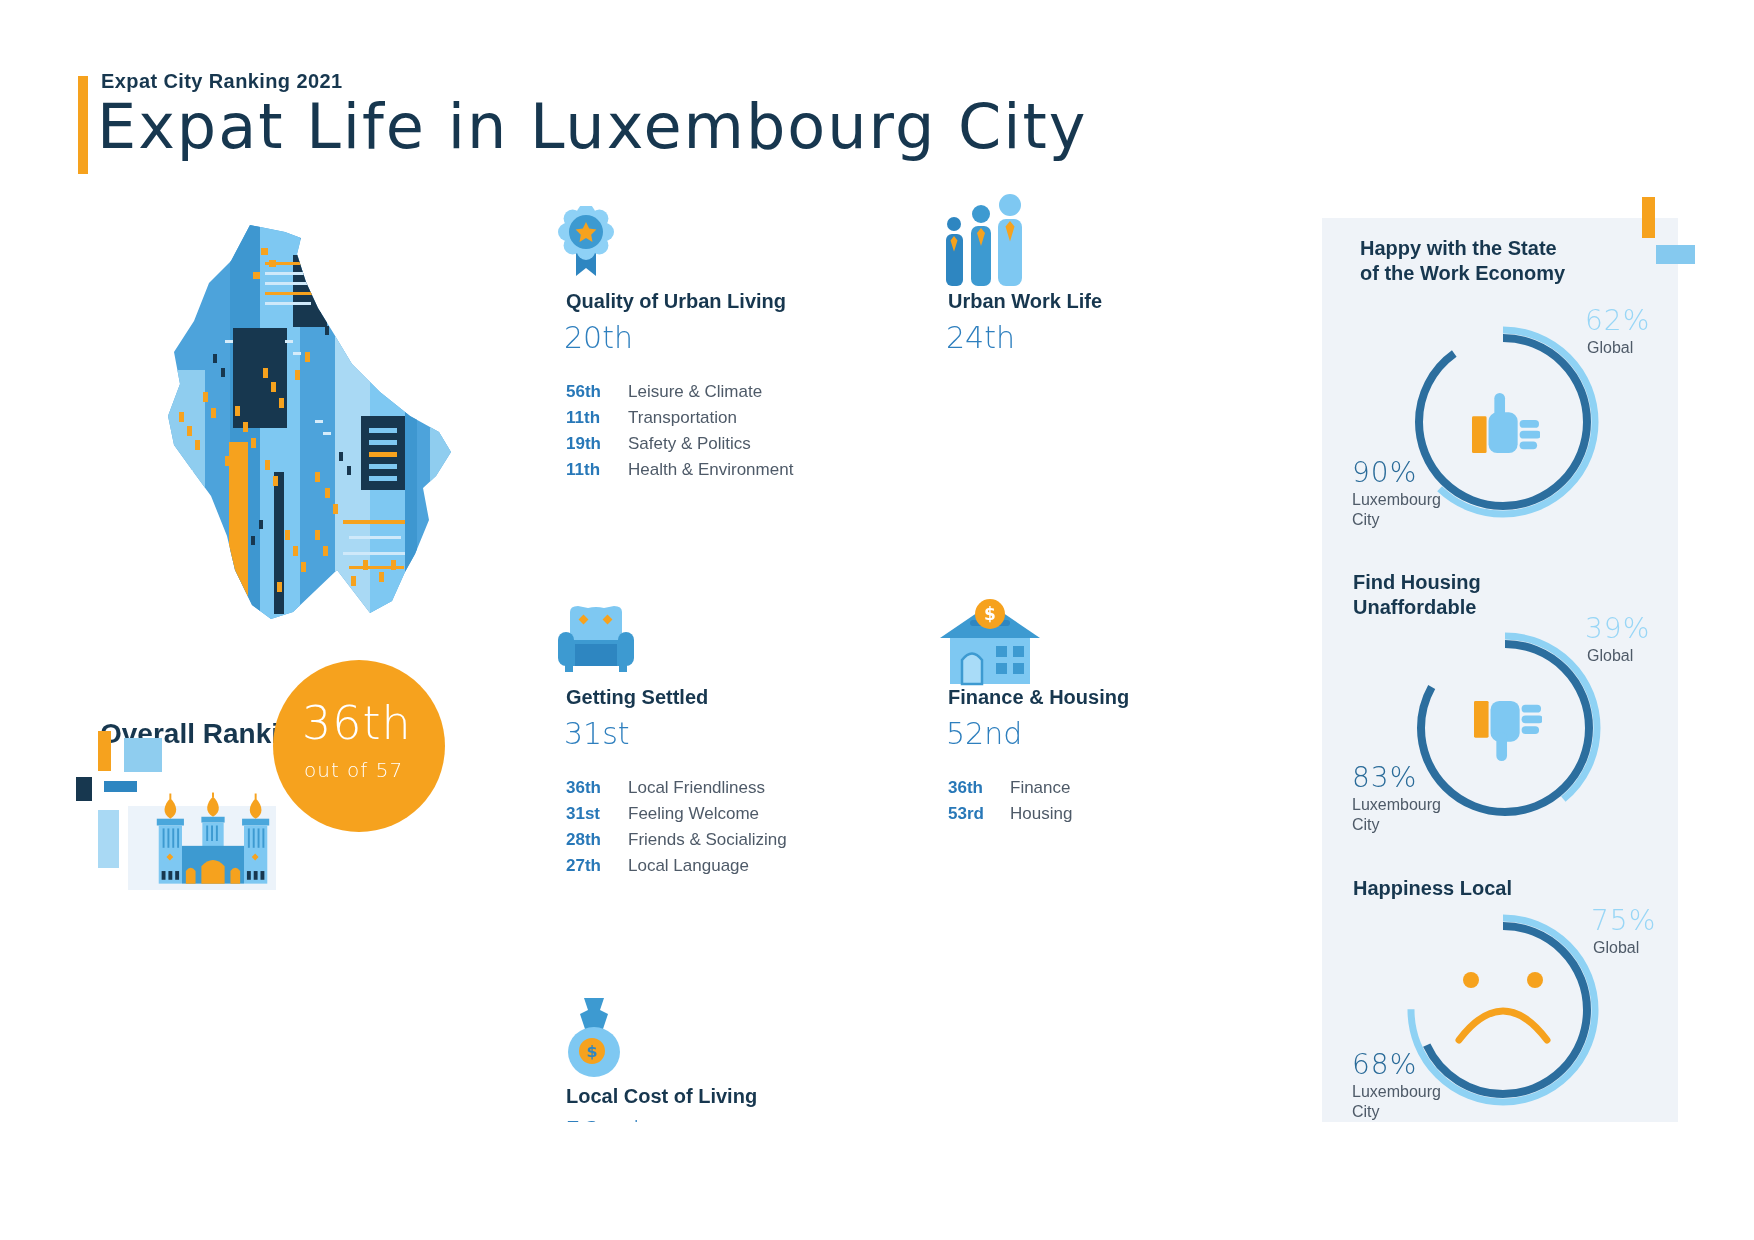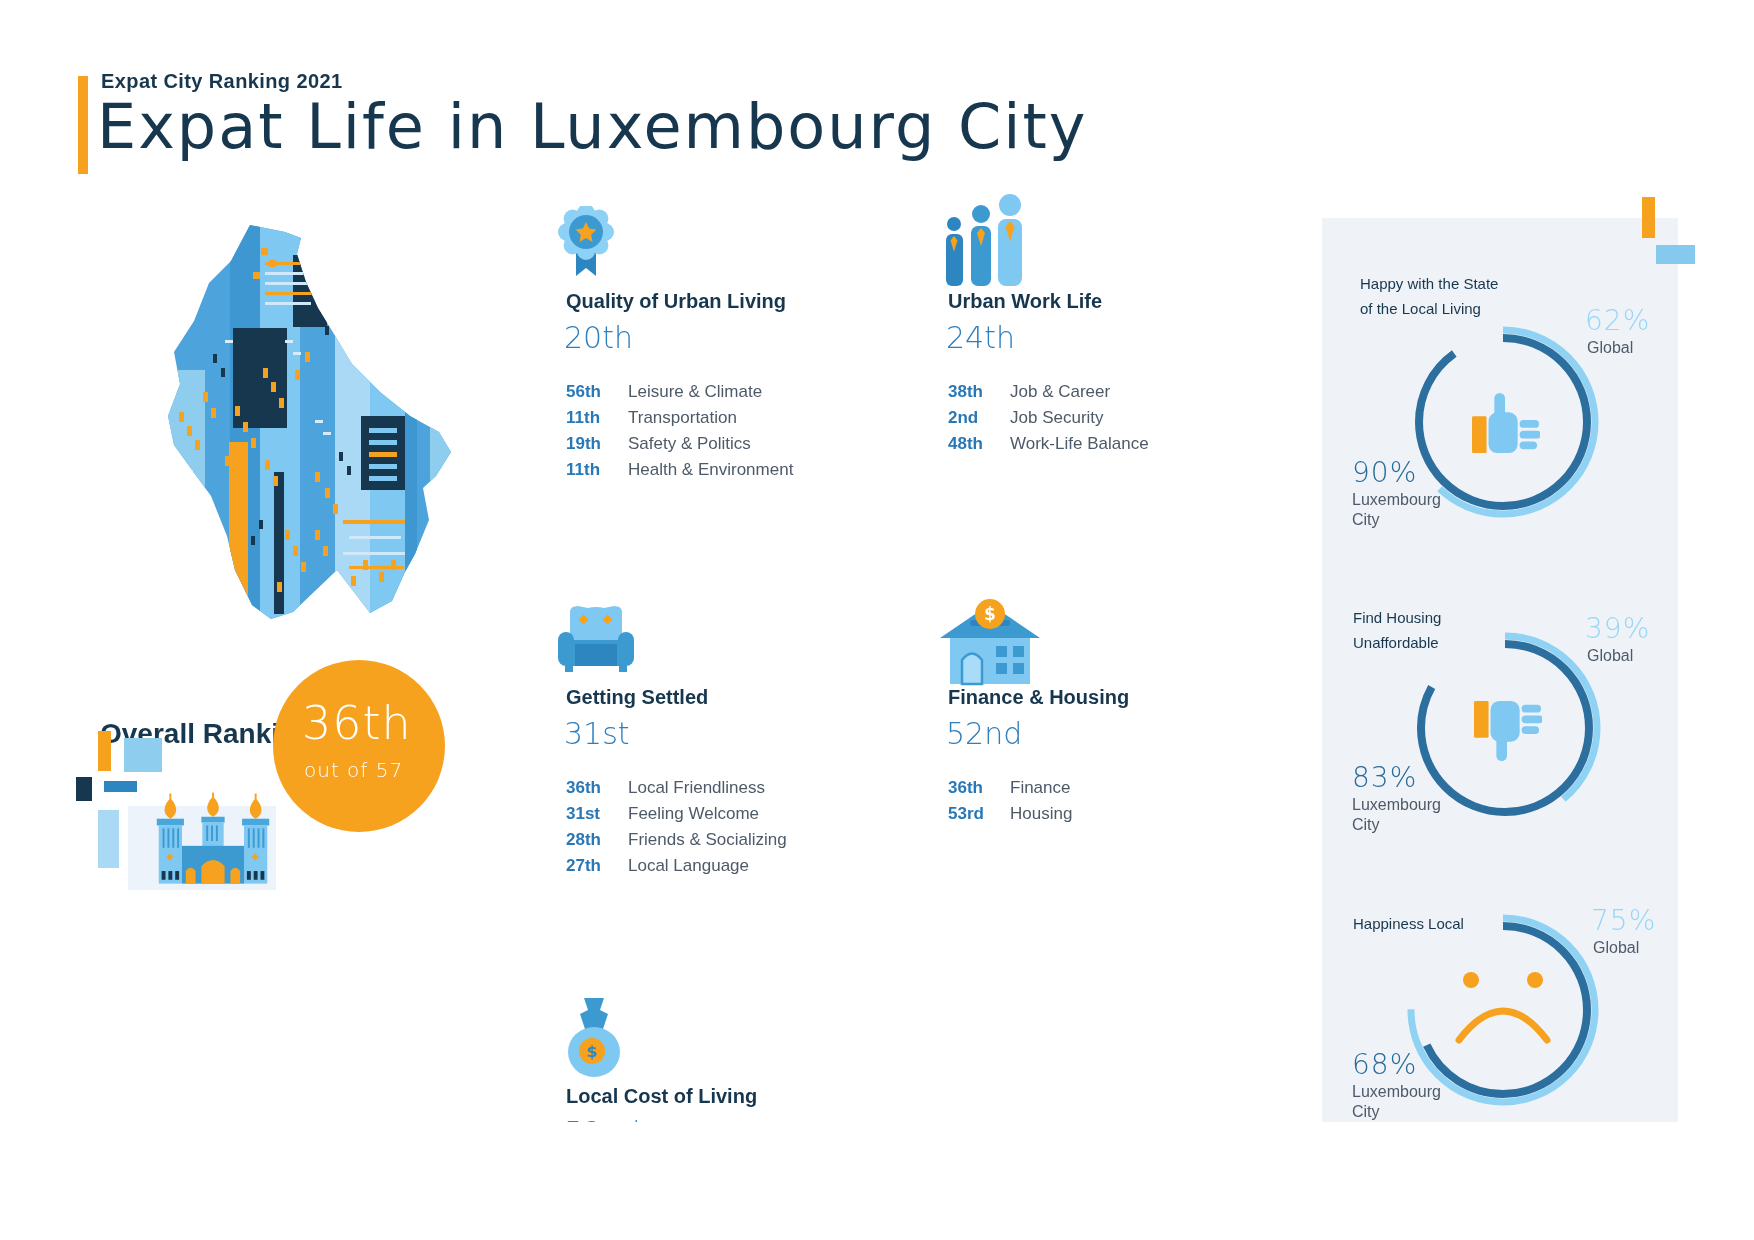--- a/index.html
+++ b/index.html
@@ -29,21 +29,21 @@
   
   .sec-title{font-size:20px;font-weight:700;color:var(--navy);white-space:nowrap;}
   .sec-rank{font-size:30px;font-weight:300;color:var(--rank-blue);font-family:"DejaVu Sans",sans-serif;}
   .rows{display:flex;flex-direction:column;justify-content:flex-end;}
   .row{display:flex;line-height:20px;margin-bottom:6px;font-size:17px;}
   .row .num{width:62px;font-weight:700;color:var(--row-blue);}
   .row .lbl{color:var(--gray);font-weight:400;}
 
   
   .panel{left:1322px;top:218px;width:356px;height:920px;background:var(--panel);}
-  .gauge-title{font-size:15px;font-weight:400;line-height:25px;color:var(--navy);margin-top:35px;}
+  .gauge-title{font-size:20px;font-weight:700;line-height:25px;color:var(--navy);}
   .gauge-svg{position:absolute;width:200px;height:200px;}
   .arc-global{fill:none;stroke:var(--arc-light);stroke-width:7;}
   .arc-city{fill:none;stroke:var(--arc-dark);stroke-width:8;}
   .pct{font-size:28px;font-weight:300;font-family:"DejaVu Sans",sans-serif;letter-spacing:1px;}
   .pct.light{color:var(--pct-light);}
   .pct.dark{color:var(--pct-dark);}
   .pct-lbl{font-size:16px;color:var(--gray);line-height:20px;}
   .city-lbl{width:112px;}
 </style>
 </head>
@@ -263,34 +263,20 @@
       <path d="M38,34 l4,5 -4,13 -4,-13 Z" fill="#F6A21E"></path>
     </g>
     <g>
       <circle cx="67" cy="11" r="11" fill="#7EC8F2"></circle>
       <rect x="55" y="25" width="24" height="67" rx="8" fill="#7EC8F2"></rect>
       <path d="M67,27 l4.5,5.5 -4.5,15 -4.5,-15 Z" fill="#F6A21E"></path>
     </g>
   </svg>
   <div class="abs sec-title" style="left:948px;top:290px">Urban Work Life</div>
   <div class="abs sec-rank" style="left:946px;top:320px">24th</div>
-  <div class="abs rows" style="left:948px;top:382px">
-    <div class="row">
-        <span class="num">38th</span>
-        <span class="lbl">Job &amp; Career</span>
-      </div>
-    <div class="row">
-        <span class="num">2nd</span>
-        <span class="lbl">Job Security</span>
-      </div>
-    <div class="row">
-        <span class="num">48th</span>
-        <span class="lbl">Work-Life Balance</span>
-      </div>
-  </div>
 
   <svg class="abs" style="left:558px;top:606px" width="76" height="68" viewBox="0 0 76 68">
     <path d="M12,6 Q12,0 20,0 L30,2 Q38,0 46,2 L56,0 Q64,0 64,6 L64,36 L12,36 Z" fill="#7EC8F2"></path>
     <rect x="0" y="26" width="16" height="34" rx="8" fill="#3D9AD1"></rect>
     <rect x="60" y="26" width="16" height="34" rx="8" fill="#3D9AD1"></rect>
     <rect x="12" y="34" width="52" height="26" fill="#3D9AD1"></rect>
     <rect x="17" y="38" width="42" height="22" fill="#2E86C1"></rect>
     <rect x="7" y="58" width="8" height="8" fill="#3D9AD1"></rect>
     <rect x="61" y="58" width="8" height="8" fill="#3D9AD1"></rect>
     <rect x="22" y="10" width="7" height="7" fill="#F6A21E" transform="rotate(45 25.5 13.5)"></rect>
@@ -352,21 +338,21 @@
   </svg>
   <div class="abs sec-title" style="left:566px;top:1085px">Local Cost of Living</div>
   <div class="abs sec-rank" style="left:564px;top:1115px">52nd</div>
 
   <div class="abs panel"></div>
   <div class="deco" style="left:1642px;top:197px;width:13px;height:41px;background:var(--orange)"></div>
   <div class="deco" style="left:1656px;top:245px;width:39px;height:19px;background:#85C9EF"></div>
 
   <div class="abs gauge-title" style="left:1360px;top:236px">
     <div>Happy with the State</div>
-    <div>of the Local Living</div>
+    <div>of the Work Economy</div>
   </div>
   <svg class="gauge-svg" style="left:1403px;top:322px" viewBox="0 0 200 200">
     <g transform="rotate(-90 100 100)">
       <circle class="arc-global" cx="100" cy="100" r="92" stroke-dasharray="358.3928899215236 578.0530482605219"></circle>
       <circle class="arc-city" cx="100" cy="100" r="84" stroke-dasharray="475.0088092227768 527.7875658030853"></circle>
     </g>
   </svg>
   <svg class="abs" style="left:1472px;top:392px" width="68" height="62" viewBox="0 0 70 62">
     <rect x="0" y="24" width="15" height="38" rx="1.5" fill="#F6A21E"></rect>
     <rect x="23" y="0" width="11" height="30" rx="5.5" fill="#7EC8F2"></rect>

